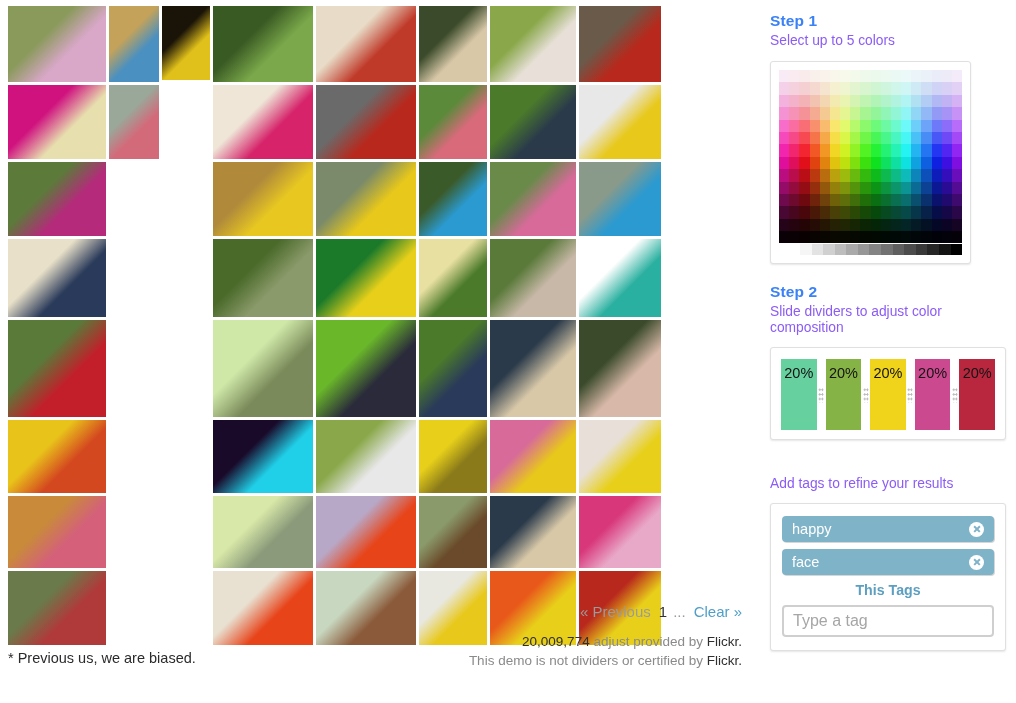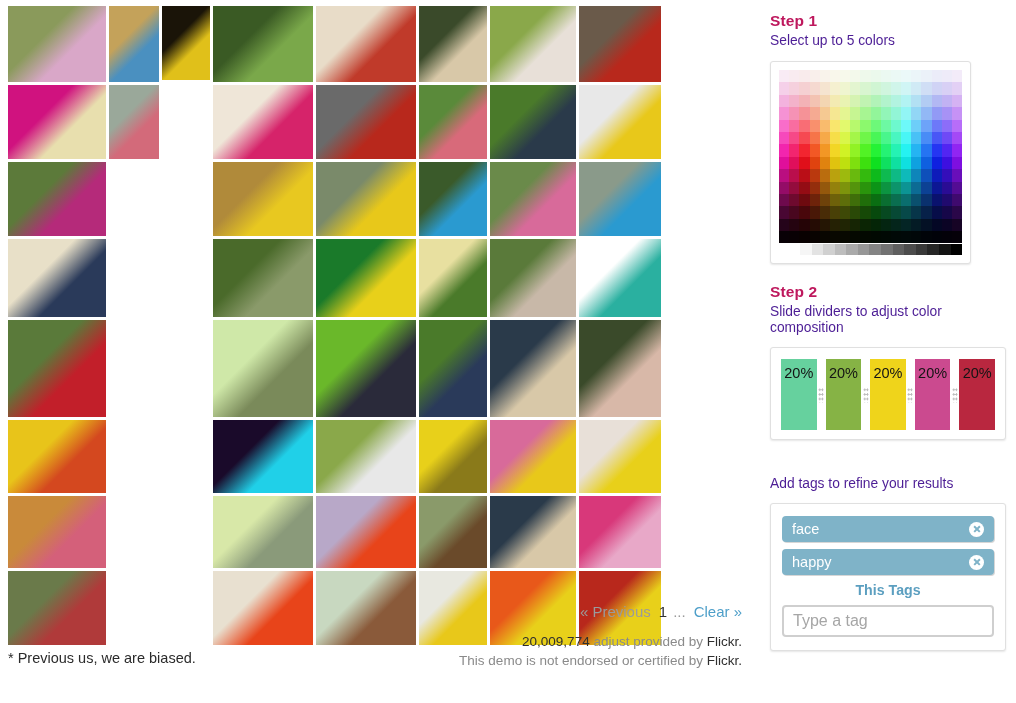--- a/index.html
+++ b/index.html
@@ -47,25 +47,25 @@
   .credits .strong { color: #2f2f2f; }
 
   .biased {
     position: absolute; left: 8px; top: 650px;
     font-size: 14.5px; color: #2b2b2b;
   }
 
   
   .panel { position: absolute; left: 760px; top: 0; width: 256px; height: 703px; }
   .step-title {
-    font-size: 15.5px; font-weight: bold; color: #be185d;
+    font-size: 15.5px; font-weight: bold; color: #3b82f6;
     letter-spacing: .1px;
   }
   .step-sub {
-    font-size: 13.8px; color: #4c1d95; line-height: 16px; margin-top: 3px;
+    font-size: 13.8px; color: #8b5cf6; line-height: 16px; margin-top: 3px;
   }
   .card {
     background: #ffffff; border: 1px solid #e0e0e0; border-radius: 3px;
     box-shadow: 0 1px 2px rgba(0,0,0,.10);
   }
 
   
   .s1 { position: absolute; left: 10px; top: 12px; width: 246px; }
   .swatch-card { margin-top: 12px; width: 201px; padding: 8px; }
   .color-grid { display: flex; flex-direction: column; }
@@ -309,21 +309,21 @@
           </div>
         </div>
       </div>
 
     <div class="pager">
       <span class="pg-prev">« Previous</span><span class="pg-num">1</span><span class="pg-dots">...</span><a class="pg-next" href="#">Clear »</a>
     </div>
 
     <div class="credits">
       <div><span class="strong">20,009,774</span><span> adjust provided by </span><span class="strong">Flickr</span><span class="strong">.</span></div>
-      <div><span>This demo is not endorsed or certified by </span><span class="strong">Flickr</span><span class="strong">.</span></div>
+      <div><span>This demo is not dividers or certified by </span><span class="strong">Flickr</span><span class="strong">.</span></div>
     </div>
 
     <div class="biased">* Previous us, we are biased.</div>
   </div>
 
   <div class="panel">
 
     <div class="s1">
       <div class="step-title">Step 1</div>
       <div class="step-sub">Select up to 5 colors</div>
@@ -663,25 +663,25 @@
             </div>
           </div>
       </div>
     </div>
 
     <div class="s3">
       <div class="step-sub">Add tags to refine your results</div>
       <div class="card tags-card">
         <div id="tag-list">
             <div class="tag" style="background: rgb(127, 179, 200);">
+              <span class="tlabel">happy</span>
+              <span class="tag-x"></span>
+            </div>
+            <div class="tag" style="background: rgb(127, 179, 200);">
               <span class="tlabel">face</span>
-              <span class="tag-x"></span>
-            </div>
-            <div class="tag" style="background: rgb(127, 179, 200);">
-              <span class="tlabel">happy</span>
               <span class="tag-x"></span>
             </div>
           </div>
         <a class="clear-tags" href="#">This Tags</a>
         <input class="tag-input" type="text" placeholder="Type a tag" style="">
       </div>
     </div>
 
   </div>
 </div>

